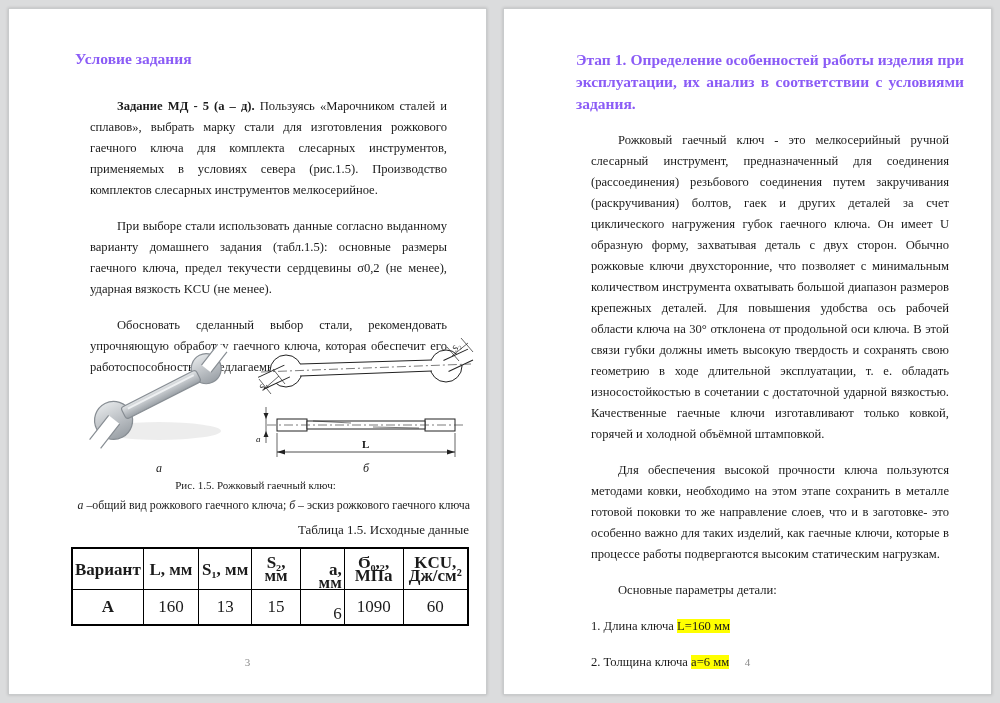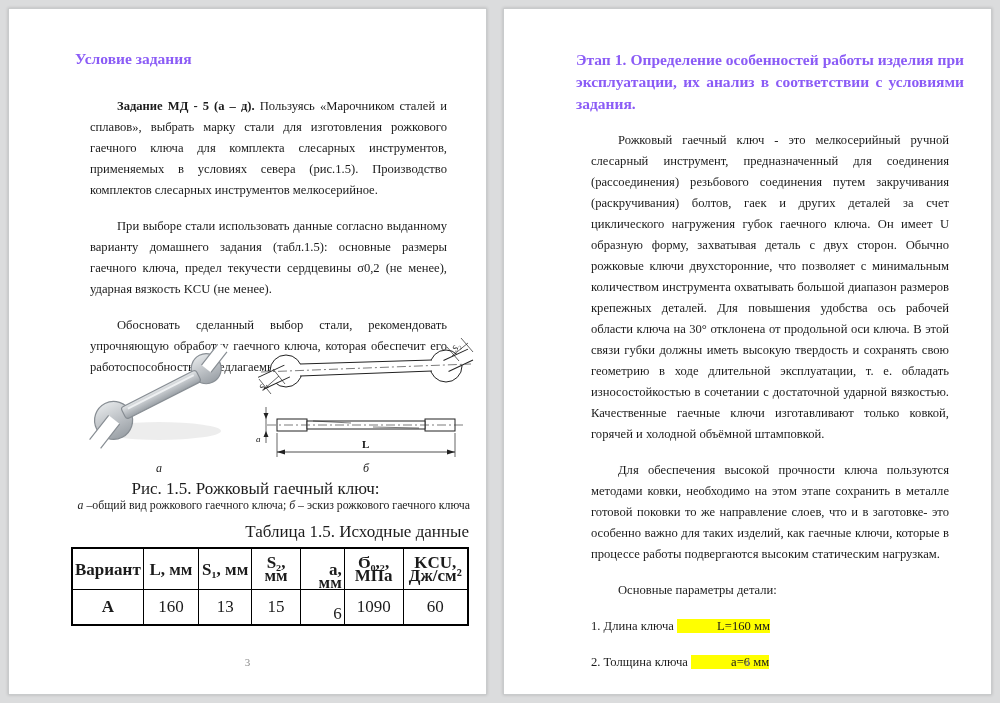--- a/index.html
+++ b/index.html
@@ -35,35 +35,35 @@
   .body-text p {
     margin:15px;
     font-size:12.6px; line-height:21px;
     text-align:justify; text-indent:27px;
   }
   .lead-bold { font-weight:bold; }
 
   .p-gap      { margin-top:18px !important; }
   .params-h   { margin-top:11px !important; }
   .param-item { margin-top:9px !important; text-indent:0 !important; text-align:left !important; }
-  .hl { background:#ffff00;padding-left:40px; }
+  .hl { background:#ffff00; }
 
   
   .photo-fig  { position:absolute; left:64px;  top:326px; width:172px; height:120px; }
   .sketch-fig { position:absolute; left:244px; top:326px; width:226px; height:130px; }
   .fig-label  { position:absolute; top:452px; font-size:12px; font-style:italic; text-align:center; }
   .fig-label.a { left:64px;  width:172px; }
   .fig-label.b { left:244px; width:226px; }
-  .fig-caption    { position:absolute; left:40px; right:24px; top:470px; text-align:center; font-size:17px; }
+  .fig-caption    { position:absolute; left:40px; right:24px; top:470px; text-align:center; font-size:11px; }
   .fig-subcaption { position:absolute; left:40px; right:16px; top:489px; text-align:right; font-size:11.8px; }
   .fig-subcaption .marker { font-style:italic; }
 
   .table-caption {
     position:absolute; left:62px; width:398px; top:513px;
-    text-align:right; font-size:17px;
+    text-align:right; font-size:13px;
   }
   table.data {
     position:absolute; left:62px; top:538px; width:398px;
     border-collapse:collapse;
     border:2px solid #000;
     font-size:17px;
   }
   table.data th, table.data td {
     border:1px solid #000;
     text-align:center; vertical-align:middle;

